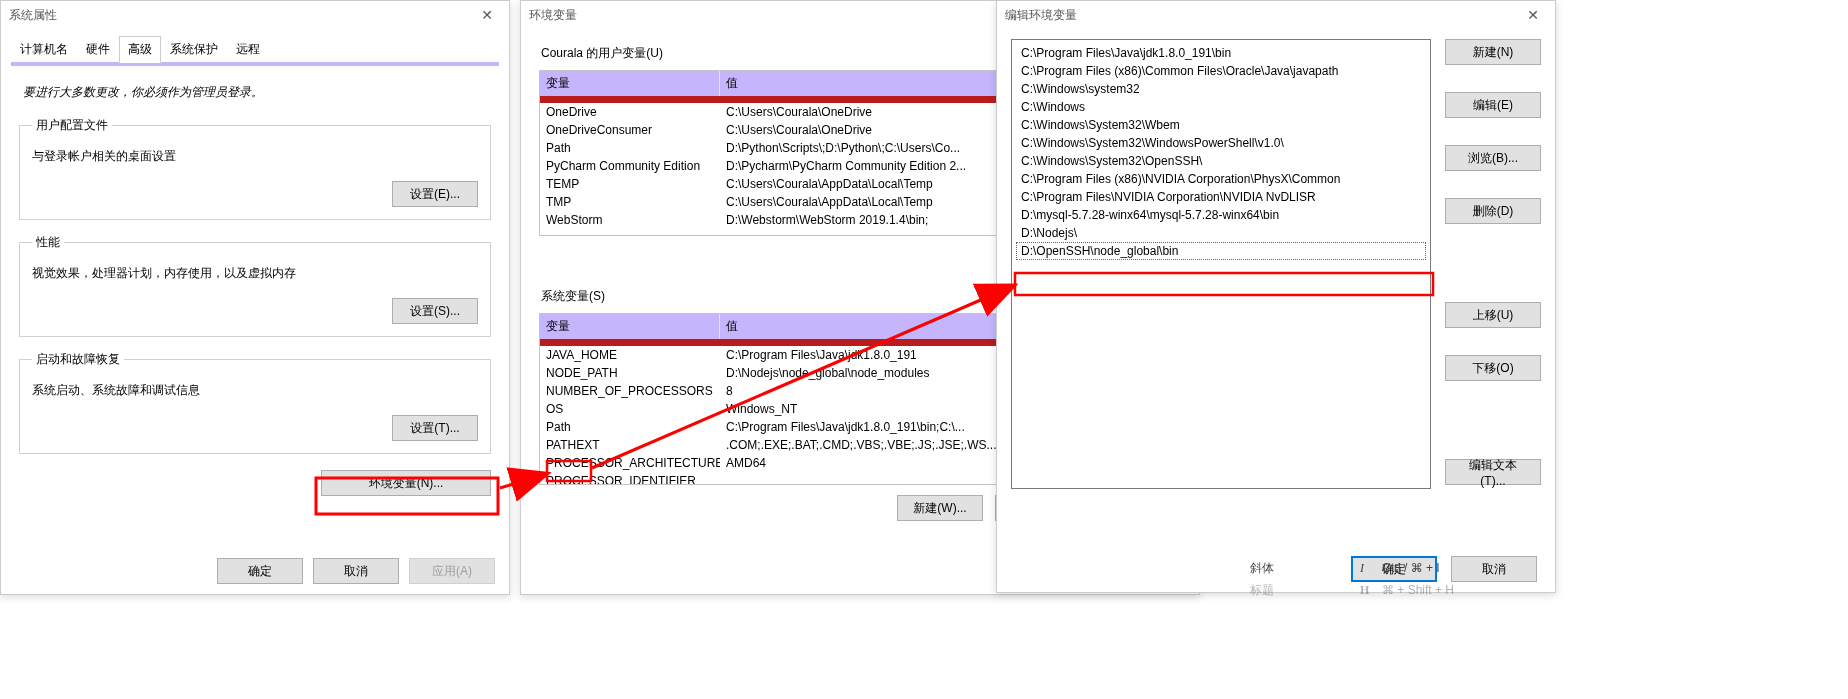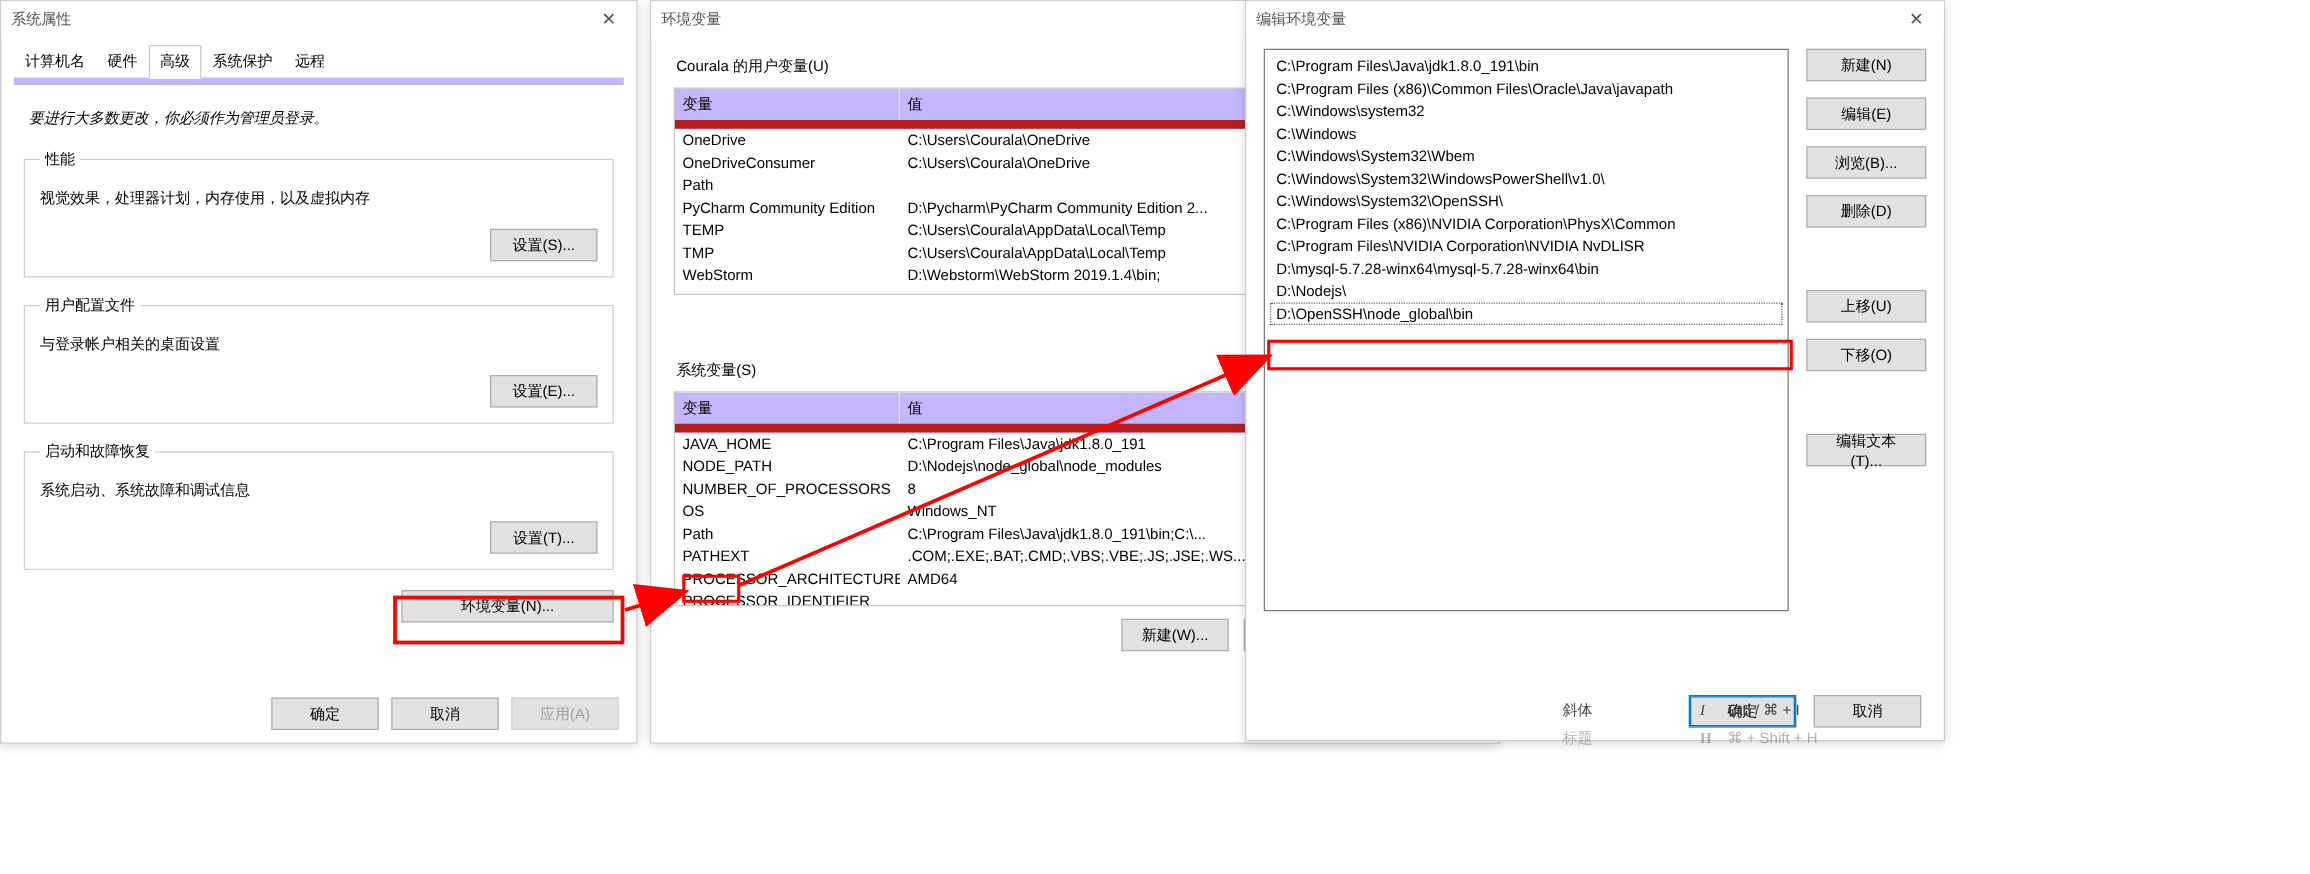--- a/index.html
+++ b/index.html
@@ -5,21 +5,21 @@
     * { box-sizing: border-box; margin: 0; padding: 0; font-family: "Microsoft YaHei", "Segoe UI", sans-serif; font-size: 12px; }
     body { background: #fff; width: 1848px; height: 699px; position: relative; overflow: hidden; }
 
     .dialog { position: absolute; background: #fff; border: 1px solid #ccc; box-shadow: 0 2px 8px rgba(0,0,0,0.15); }
     .title-bar { display: flex; align-items: center; justify-content: space-between; height: 28px; padding: 0 2px 0 8px; color: #555; background: #fff; }
     .title-bar span { font-size: 12px; text-align: center; }
     .close-x { width: 40px; height: 26px; display: flex; align-items: center; justify-content: center; cursor: pointer; font-size: 14px; color: #555; }
 
     
     #d1 { left: 0; top: 0; width: 510px; height: 595px; }
-    #d1 .tabs { display: flex; border-bottom: 6px solid #c4b5fd; margin: 6px 10px 0 10px; }
+    #d1 .tabs { display: flex; border-bottom: 4px solid #c4b5fd; margin: 6px 10px 0 10px; }
     #d1 .tab { padding: 4px 8px; border: 1px solid transparent; cursor: pointer; position: relative; top: 1px; }
     #d1 .tab.active { border: 1px solid #ccc; border-bottom: 1px solid #fff; background: #fff; }
     #d1 .body { padding: 12px 18px; }
     #d1 .note { margin: 6px 4px 16px; font-style: italic; }
     fieldset { border: 1px solid #d0d0d0; padding: 10px 12px 12px; margin-bottom: 14px; }
     legend { padding: 0 4px; }
     fieldset p { margin: 4px 0 16px; }
     .right-btn { text-align: right; }
     .btn { min-width: 86px; height: 26px; padding: 0 12px; background: #e1e1e1; border: 1px solid #adadad; cursor: pointer; display: inline-flex; align-items: center; justify-content: center; font-size: 12px; }
     .btn.primary { border-color: #0078d7; box-shadow: inset 0 0 0 1px #0078d7; }
@@ -44,21 +44,21 @@
     .list-row div { padding: 2px 6px; overflow: hidden; white-space: nowrap; }
     .btn-row { display: flex; justify-content: flex-end; gap: 12px; margin: 10px 2px 16px; }
     .list.sys { height: 172px; }
 
     
     #d3 { left: 996px; top: 0; width: 560px; height: 593px; background: #fff; }
     #d3 .body { padding: 10px 14px; display: flex; gap: 14px; }
     #d3 .pathlist { flex: 1; border: 1px solid #7a7a7a; height: 450px; padding: 4px; background: #fff; overflow: hidden; }
     #d3 .pathlist .plrow { padding: 1px 4px; white-space: nowrap; overflow: hidden; cursor: default; border: 1px dotted transparent; }
     #d3 .pathlist .plrow.sel { border: 1px dotted #666; }
-    #d3 .sidebtns { width: 96px; display: flex; flex-direction: column; gap: 13px; }
+    #d3 .sidebtns { width: 96px; display: flex; flex-direction: column; gap: 27px; }
     #d3 .sidebtns .spacer { height: 24px; }
     #d3 .footer { position: absolute; bottom: 10px; right: 18px; display: flex; gap: 14px; }
 
     
     #rt { position:absolute; left: 1240px; top: 557px; font-size:12.5px; color:#444; }
     #rt .row { display:flex; align-items:center; height:22px; }
     #rt .row .lbl { width: 120px; padding-left: 10px; }
     #rt .row .ico { width: 22px; font-style: italic; font-family: serif; }
     #rt .row .sc { color:#404040; }
   </style>
@@ -73,28 +73,28 @@
   <div class="tabs">
     <div class="tab">计算机名</div>
     <div class="tab">硬件</div>
     <div class="tab active">高级</div>
     <div class="tab">系统保护</div>
     <div class="tab">远程</div>
   </div>
   <div class="body">
     <p class="note">要进行大多数更改，你必须作为管理员登录。</p>
     <fieldset>
+      <legend>用户配置文件</legend>
+      <p>与登录帐户相关的桌面设置</p>
+      <div class="right-btn"><button class="btn">设置(E)...</button></div>
+    </fieldset>
+    <fieldset>
       <legend>性能</legend>
       <p>视觉效果，处理器计划，内存使用，以及虚拟内存</p>
       <div class="right-btn"><button class="btn">设置(S)...</button></div>
-    </fieldset>
-    <fieldset>
-      <legend>用户配置文件</legend>
-      <p>与登录帐户相关的桌面设置</p>
-      <div class="right-btn"><button class="btn">设置(E)...</button></div>
     </fieldset>
     <fieldset>
       <legend>启动和故障恢复</legend>
       <p>系统启动、系统故障和调试信息</p>
       <div class="right-btn"><button class="btn">设置(T)...</button></div>
     </fieldset>
     <div class="env-btn-wrap">
       <button class="btn" style="min-width:170px">环境变量(N)...</button>
     </div>
   </div>
@@ -120,20 +120,21 @@
           <div class="list-row">
             <div class="col-var">OneDrive</div>
             <div class="col-val">C:\Users\Courala\OneDrive</div>
           </div>
           <div class="list-row">
             <div class="col-var">OneDriveConsumer</div>
             <div class="col-val">C:\Users\Courala\OneDrive</div>
           </div>
           <div class="list-row">
             <div class="col-var">Path</div>
+            <div class="col-val">D:\Python\Scripts\;D:\Python\;C:\Users\Co...</div>
           </div>
           <div class="list-row">
             <div class="col-var">PyCharm Community Edition</div>
             <div class="col-val">D:\Pycharm\PyCharm Community Edition 2...</div>
           </div>
           <div class="list-row">
             <div class="col-var">TEMP</div>
             <div class="col-val">C:\Users\Courala\AppData\Local\Temp</div>
           </div>
           <div class="list-row">

